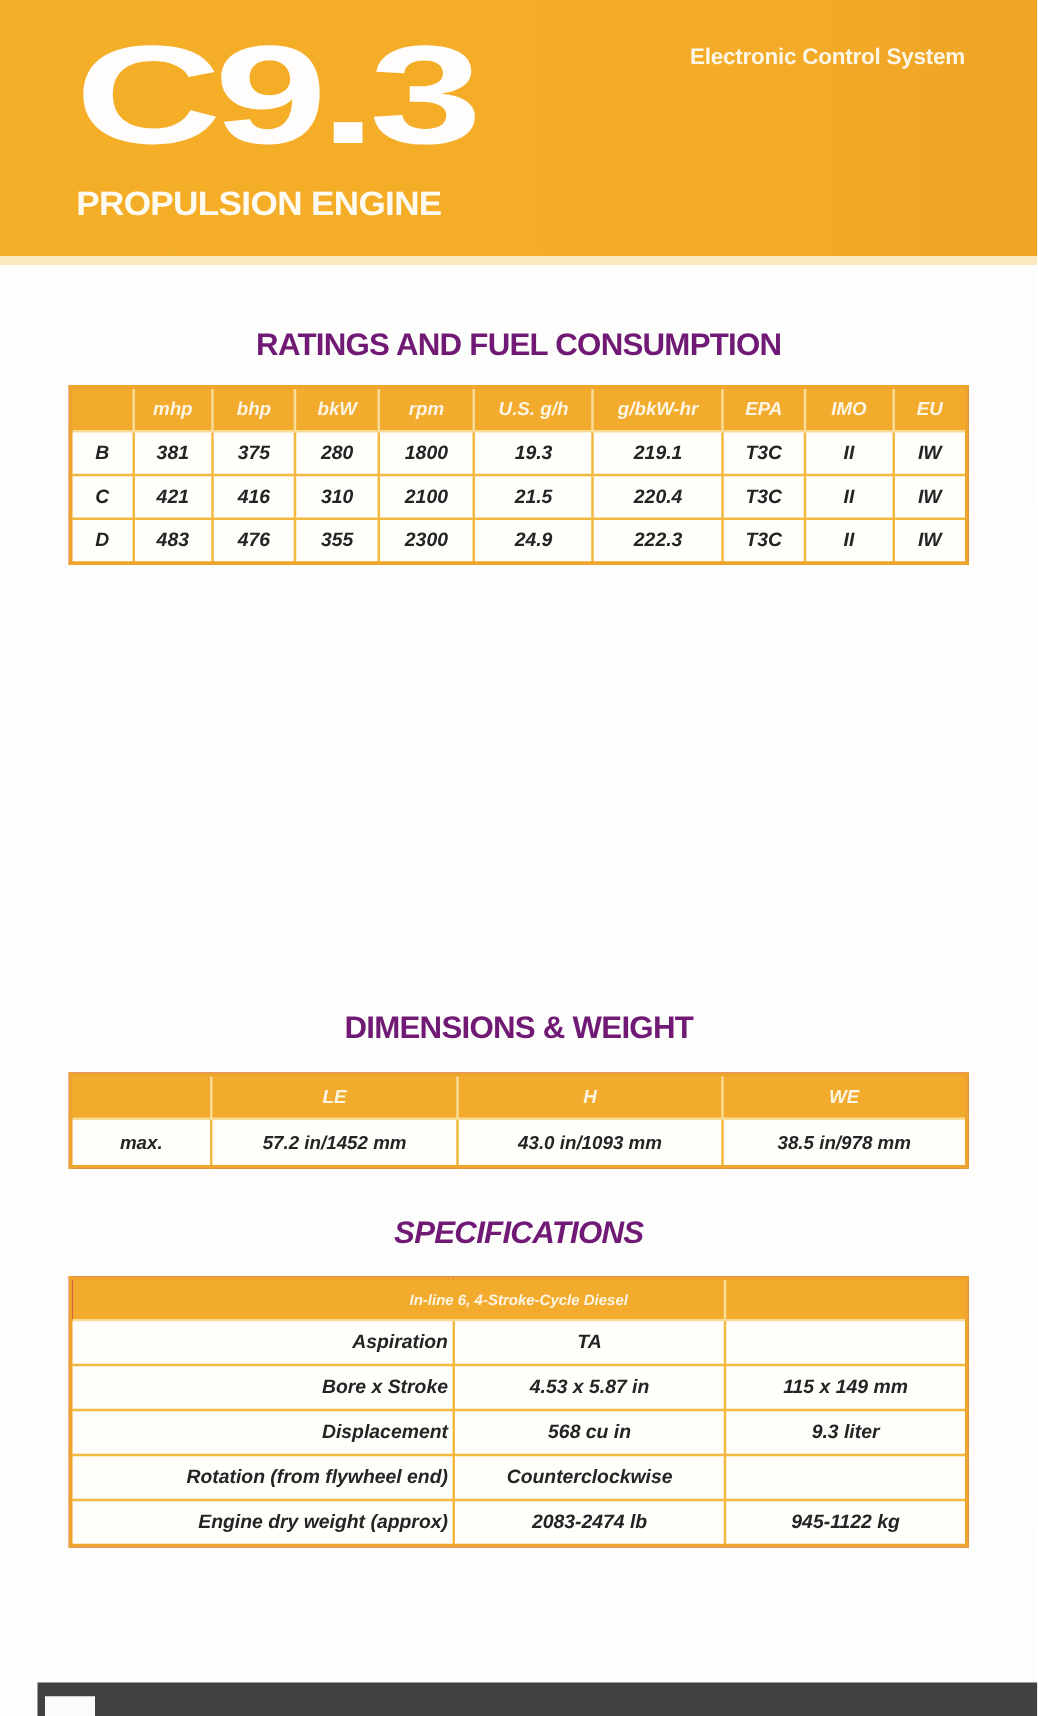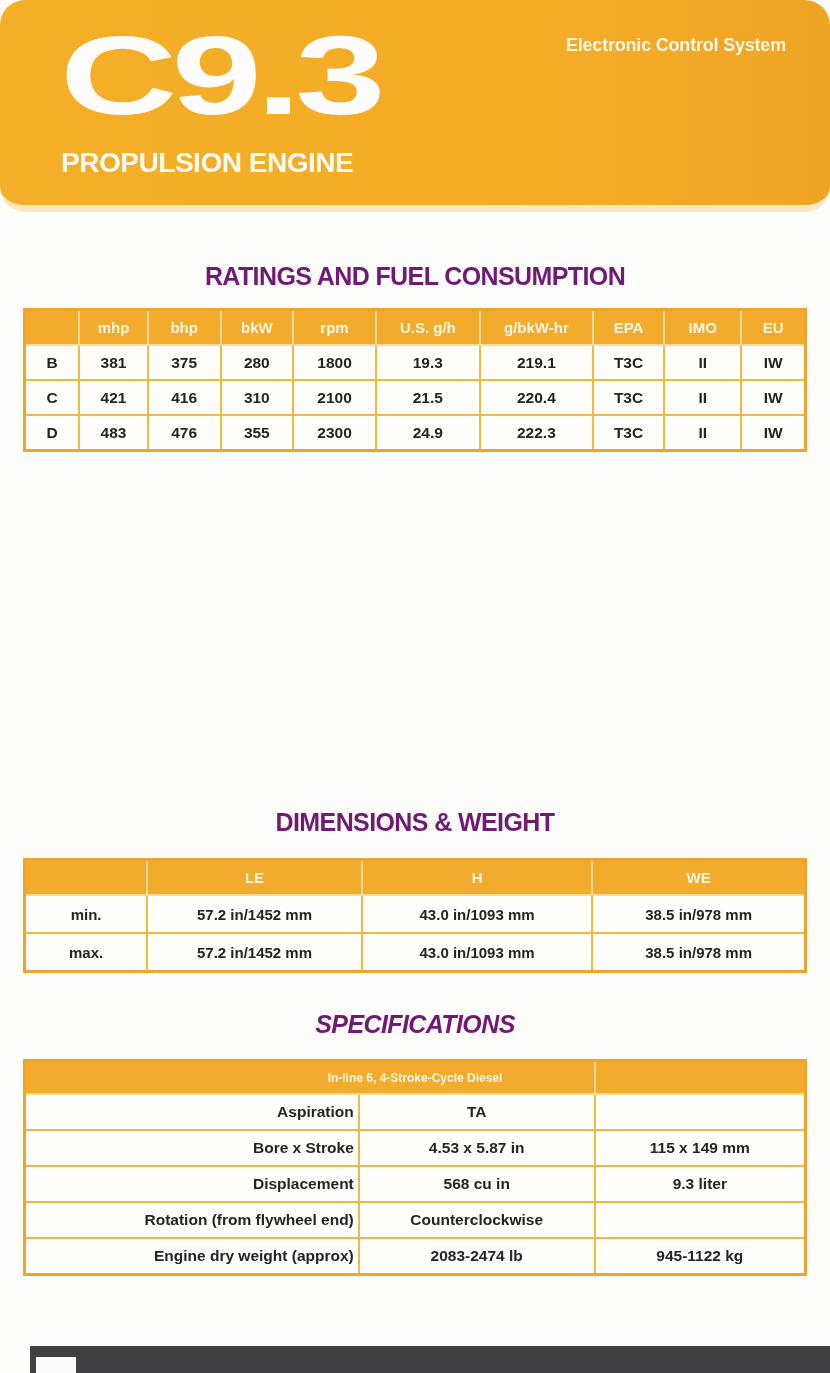--- a/index.html
+++ b/index.html
@@ -6,51 +6,51 @@
   .page{
     position:relative;width:830px;height:1373px;overflow:hidden;
     background:#fdfdfc;font-family:"Liberation Sans",sans-serif;
     -webkit-font-smoothing:antialiased;
   }
   
   .banner{
     position:relative;height:205px;
     background:linear-gradient(90deg,#f5ae27 0%,#f4ac28 70%,#efa424 100%);
     border-bottom:7px solid #f9e8c0;
-    border-radius:25px;
   }
   .model{
     position:absolute;left:60px;top:20px;
     font-size:112px;line-height:112px;font-weight:bold;color:#fefdfb;
     letter-spacing:-4px;transform:scaleX(1.45);transform-origin:left top;
     white-space:nowrap;
   }
   .subtitle{
     position:absolute;left:61px;top:148px;
     font-size:27px;font-weight:bold;color:#fdfaf2;letter-spacing:-0.5px;
     transform:scaleX(1.04);transform-origin:left top;white-space:nowrap;
   }
   .tagline{
-    position:absolute;right:44px;top:35px;
+    position:absolute;right:58px;top:35px;
     font-size:18px;font-weight:bold;color:#fcf6e6;letter-spacing:-0.2px;
   }
   
   .sec-title{
     text-align:center;font-weight:bold;color:#701a75;
     font-size:25px;line-height:28px;letter-spacing:-0.6px;
   }
   .t-ratings{margin-top:50px;}
   .t-dims{margin-top:356px;}
   .t-specs{margin-top:37px;font-style:italic;}
   
   table.sheet{
-    width:784px;margin:18px auto 0 auto;
+    width:720px;margin:18px auto 0 auto;
     border-collapse:collapse;table-layout:fixed;
     border:3px solid #eea42d;
     background:#be185d;
+    font-style:italic;
   }
   table.sheet th{
     background:#f3ab2e;color:#fcf5e4;
     font-size:15px;font-weight:bold;
     border:2px solid #f8dc96;height:33px;padding:0;
     text-align:center;
   }
   table.sheet td{
     border:2px solid #f2b93e;
     font-size:15.5px;font-weight:bold;color:#242424;
@@ -167,26 +167,20 @@
     <thead>
       <tr>
         <th></th>
         <th>LE</th>
         <th>H</th>
         <th>WE</th>
       </tr>
     </thead>
     <tbody>
       <tr>
-        <td>min.</td>
-        <td>57.2 in/1452 mm</td>
-        <td>43.0 in/1093 mm</td>
-        <td>38.5 in/978 mm</td>
-      </tr>
-      <tr>
         <td>max.</td>
         <td>57.2 in/1452 mm</td>
         <td>43.0 in/1093 mm</td>
         <td>38.5 in/978 mm</td>
       </tr>
     </tbody>
   </table>
 
   <div class="sec-title t-specs">SPECIFICATIONS</div>
 

